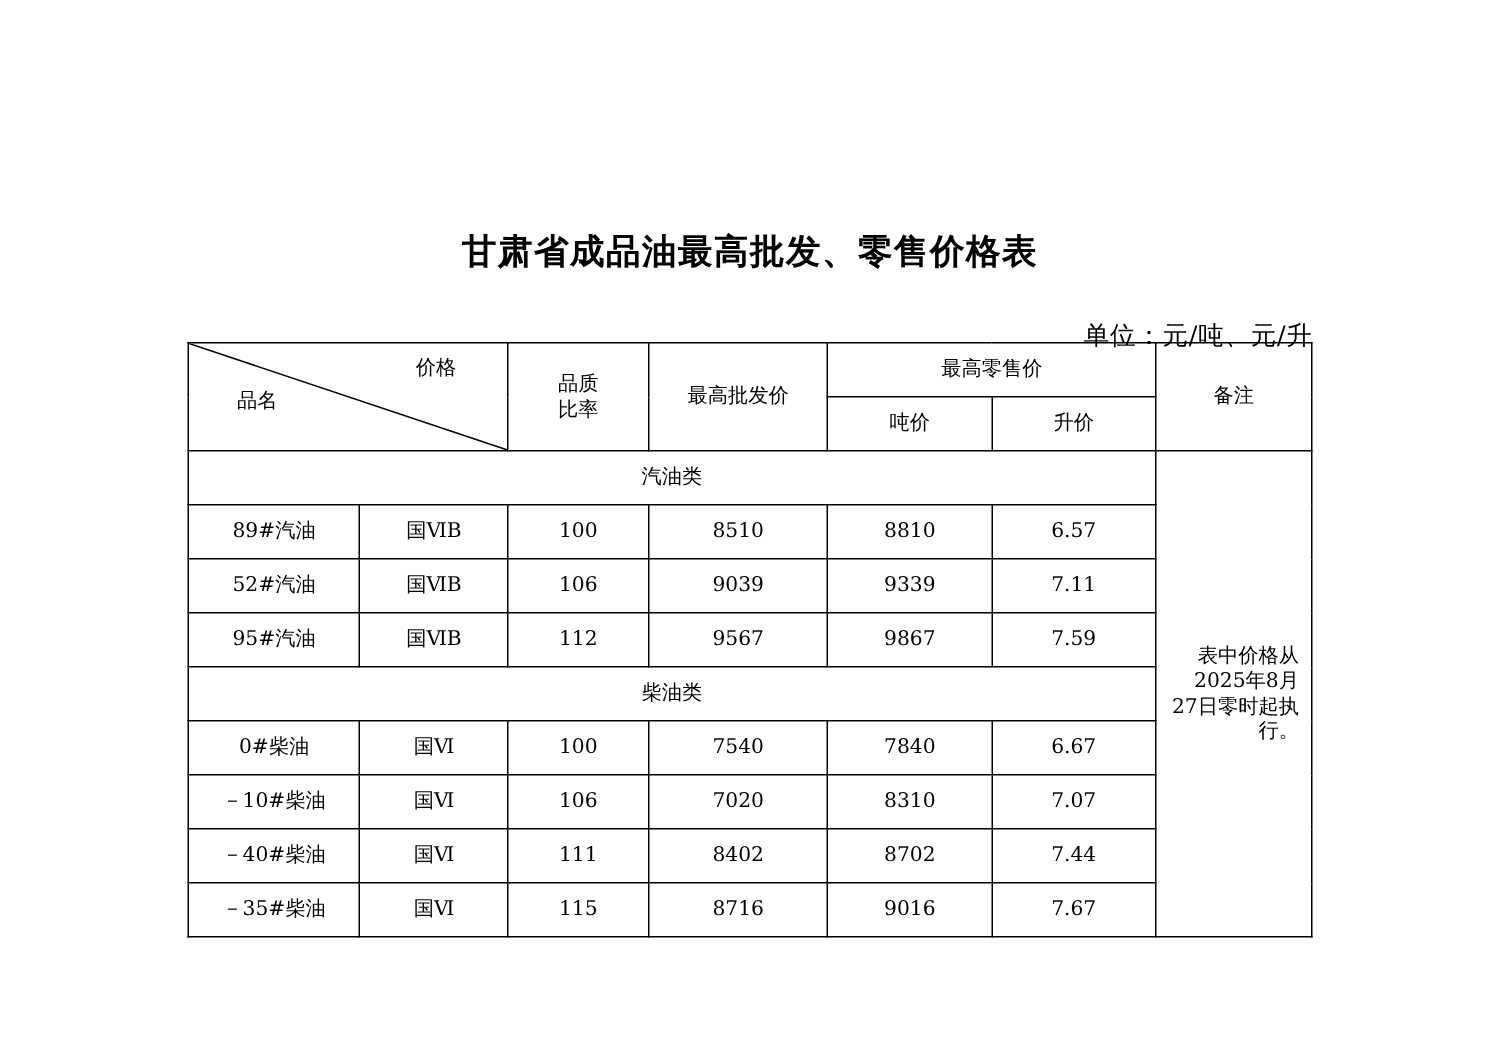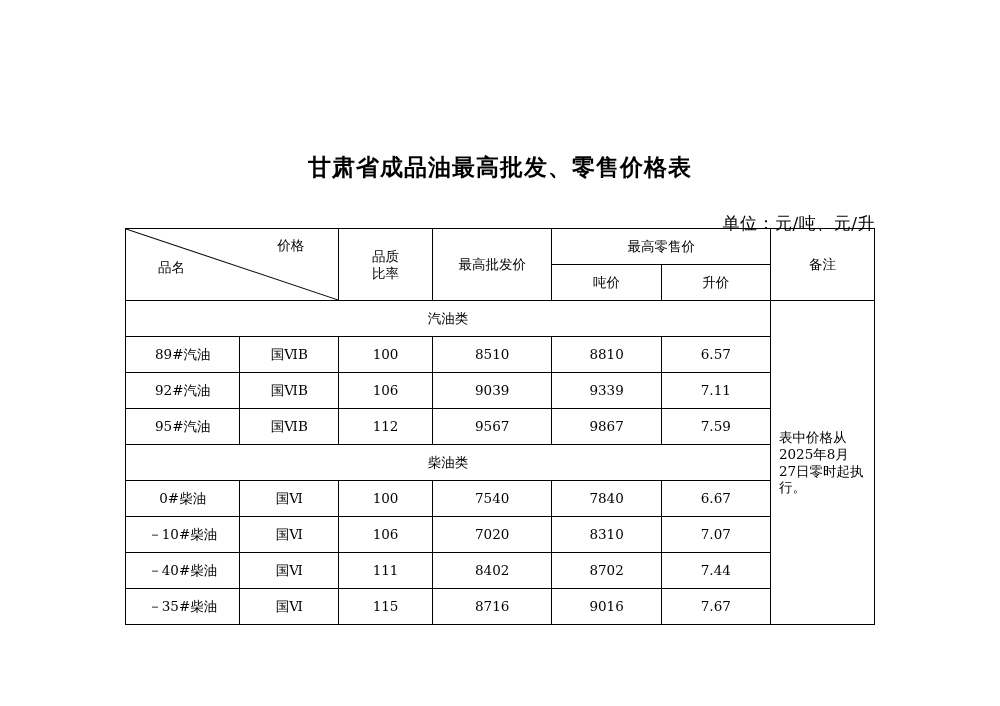--- a/index.html
+++ b/index.html
@@ -88,21 +88,21 @@
   }
   .remark-cell {
     vertical-align: middle;
     text-align: left;
     padding: 0 8px !important;
     font-size: 13.5px;
     line-height: 1.6;
   }
   .remark-inner {
     display: block;
-    text-align: left;
+    text-align: right;
   }
   .c-name { width: 110px; }
   .c-grade { width: 95px; }
   .c-ratio { width: 90px; }
   .c-whole { width: 115px; }
   .c-ton { width: 105px; }
   .c-liter { width: 105px; }
   .c-remark { width: 100px; }
 </style>
 </head>
@@ -156,21 +156,21 @@
       </tr>
       <tr>
         <td>89#汽油</td>
         <td>国ⅥB</td>
         <td>100</td>
         <td>8510</td>
         <td>8810</td>
         <td>6.57</td>
       </tr>
       <tr>
-        <td>92#汽油</td>
+        <td>52#汽油</td>
         <td>国ⅥB</td>
         <td>106</td>
         <td>9039</td>
         <td>9339</td>
         <td>7.11</td>
       </tr>
       <tr>
         <td>95#汽油</td>
         <td>国ⅥB</td>
         <td>112</td>

